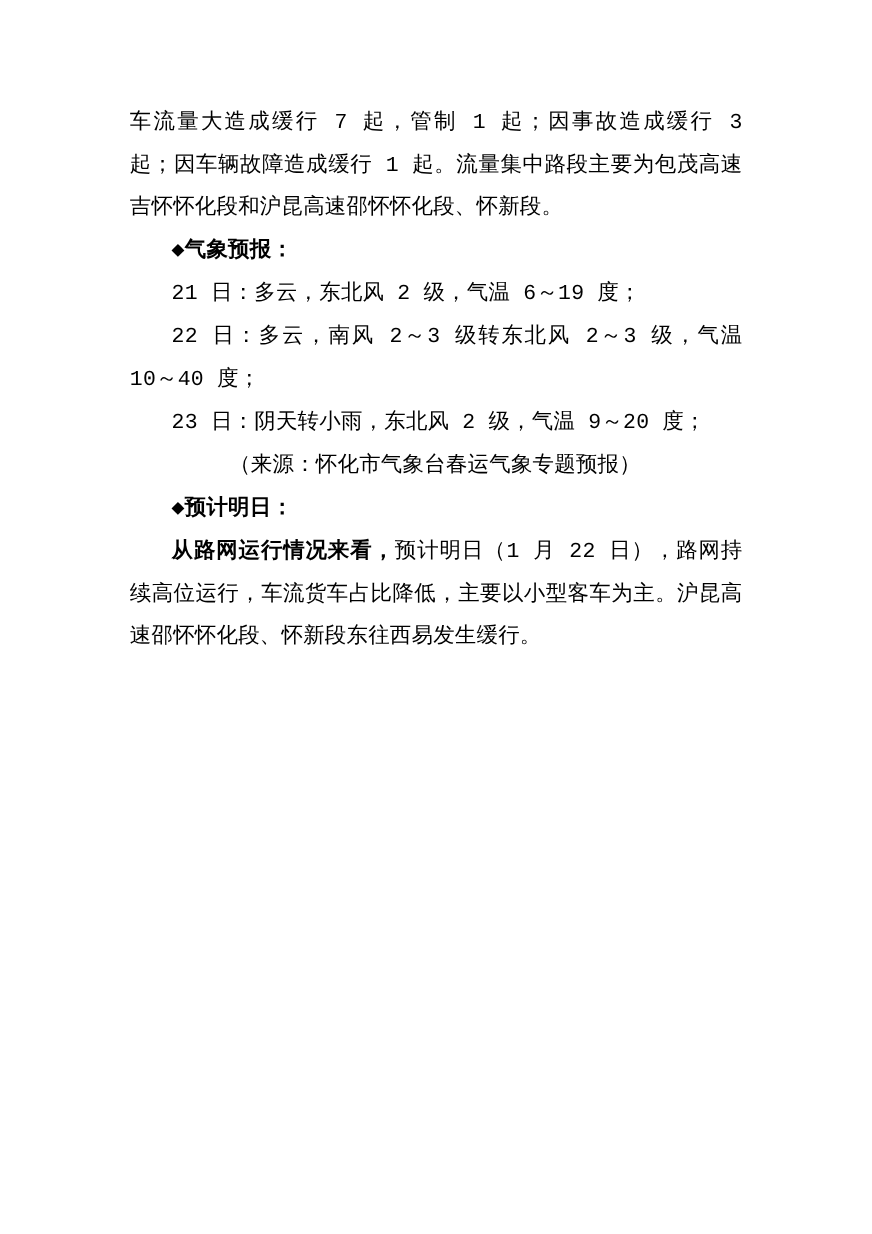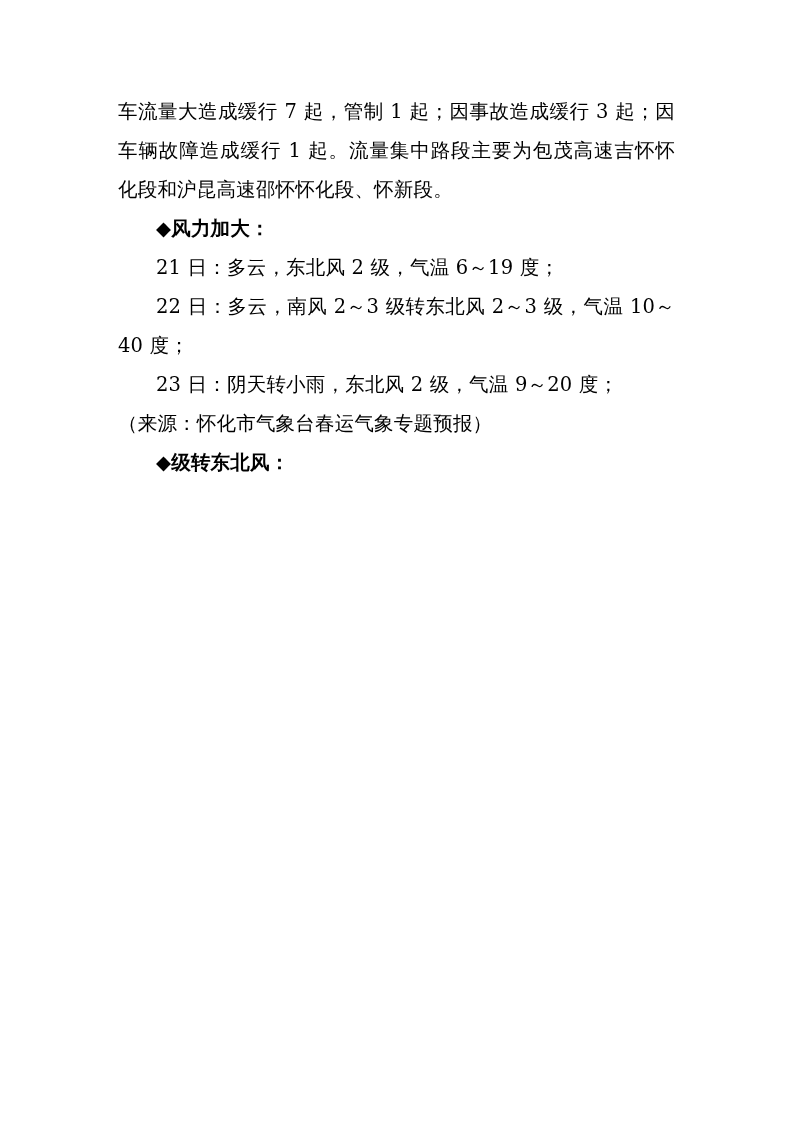--- a/index.html
+++ b/index.html
@@ -13,20 +13,21 @@
     font-family: "DejaVu Serif", "Liberation Serif", serif;
     color: #000000;
     overflow: hidden;
   }
   .page {
     position: relative;
     width: 793px;
     height: 1122px;
     box-sizing: border-box;
     padding: 92px 118px 16px 118px;
+    font-family: Liberation Mono, monospace;
   }
   .doc-body {
     font-size: 19.5px;
     line-height: 39px;
     text-align: justify;
     text-justify: inter-ideograph;
     letter-spacing: 0.2px;
   }
   p {
     margin: 0;
@@ -36,46 +37,49 @@
   .indent-3 { text-indent: 38px; }
   .heading-bracket {
     font-weight: bold;
     text-indent: 19px;
   }
   .sub-heading {
     font-weight: bold;
     text-indent: 38px;
   }
   .right-line {
-    text-align: left;
+    text-align: center;
     padding-right: 2px;
   }
   .inline-bold { font-weight: bold; }
 </style>
 </head>
 <body>
 
 <div class="page">
   <div class="doc-body">
 
     <p class="indent-1">车流量大造成缓行 7 起，管制 1 起；因事故造成缓行 3 起；因车辆故障造成缓行 1 起。流量集中路段主要为包茂高速吉怀怀化段和沪昆高速邵怀怀化段、怀新段。</p>
 
 
-    <p class="sub-heading">◆风力加大：</p>
+    <p class="sub-heading">◆气象预报：</p>
 
 
     <p class="indent-3">21 日：多云，东北风 2 级，气温 6～19 度；</p>
 
     <p class="indent-3">22 日：多云，南风 2～3 级转东北风 2～3 级，气温 10～40 度；</p>
 
     <p class="indent-3">23 日：阴天转小雨，东北风 2 级，气温 9～20 度；</p>
 
 
 
 
     <p class="right-line">（来源：怀化市气象台春运气象专题预报）</p>
 
-    <p class="sub-heading">◆级转东北风：</p>
+    <p class="sub-heading">◆预计明日：</p>
 
 
+    <p class="indent-3">
+      <span class="inline-bold">从路网运行情况来看，</span><span>预计明日（1 月 22 日），路网持续高位运行，车流货车占比降低，主要以小型客车为主。沪昆高速邵怀怀化段、怀新段东往西易发生缓行。</span>
+    </p>
 
   </div>
 </div>
 
 </body></html>

